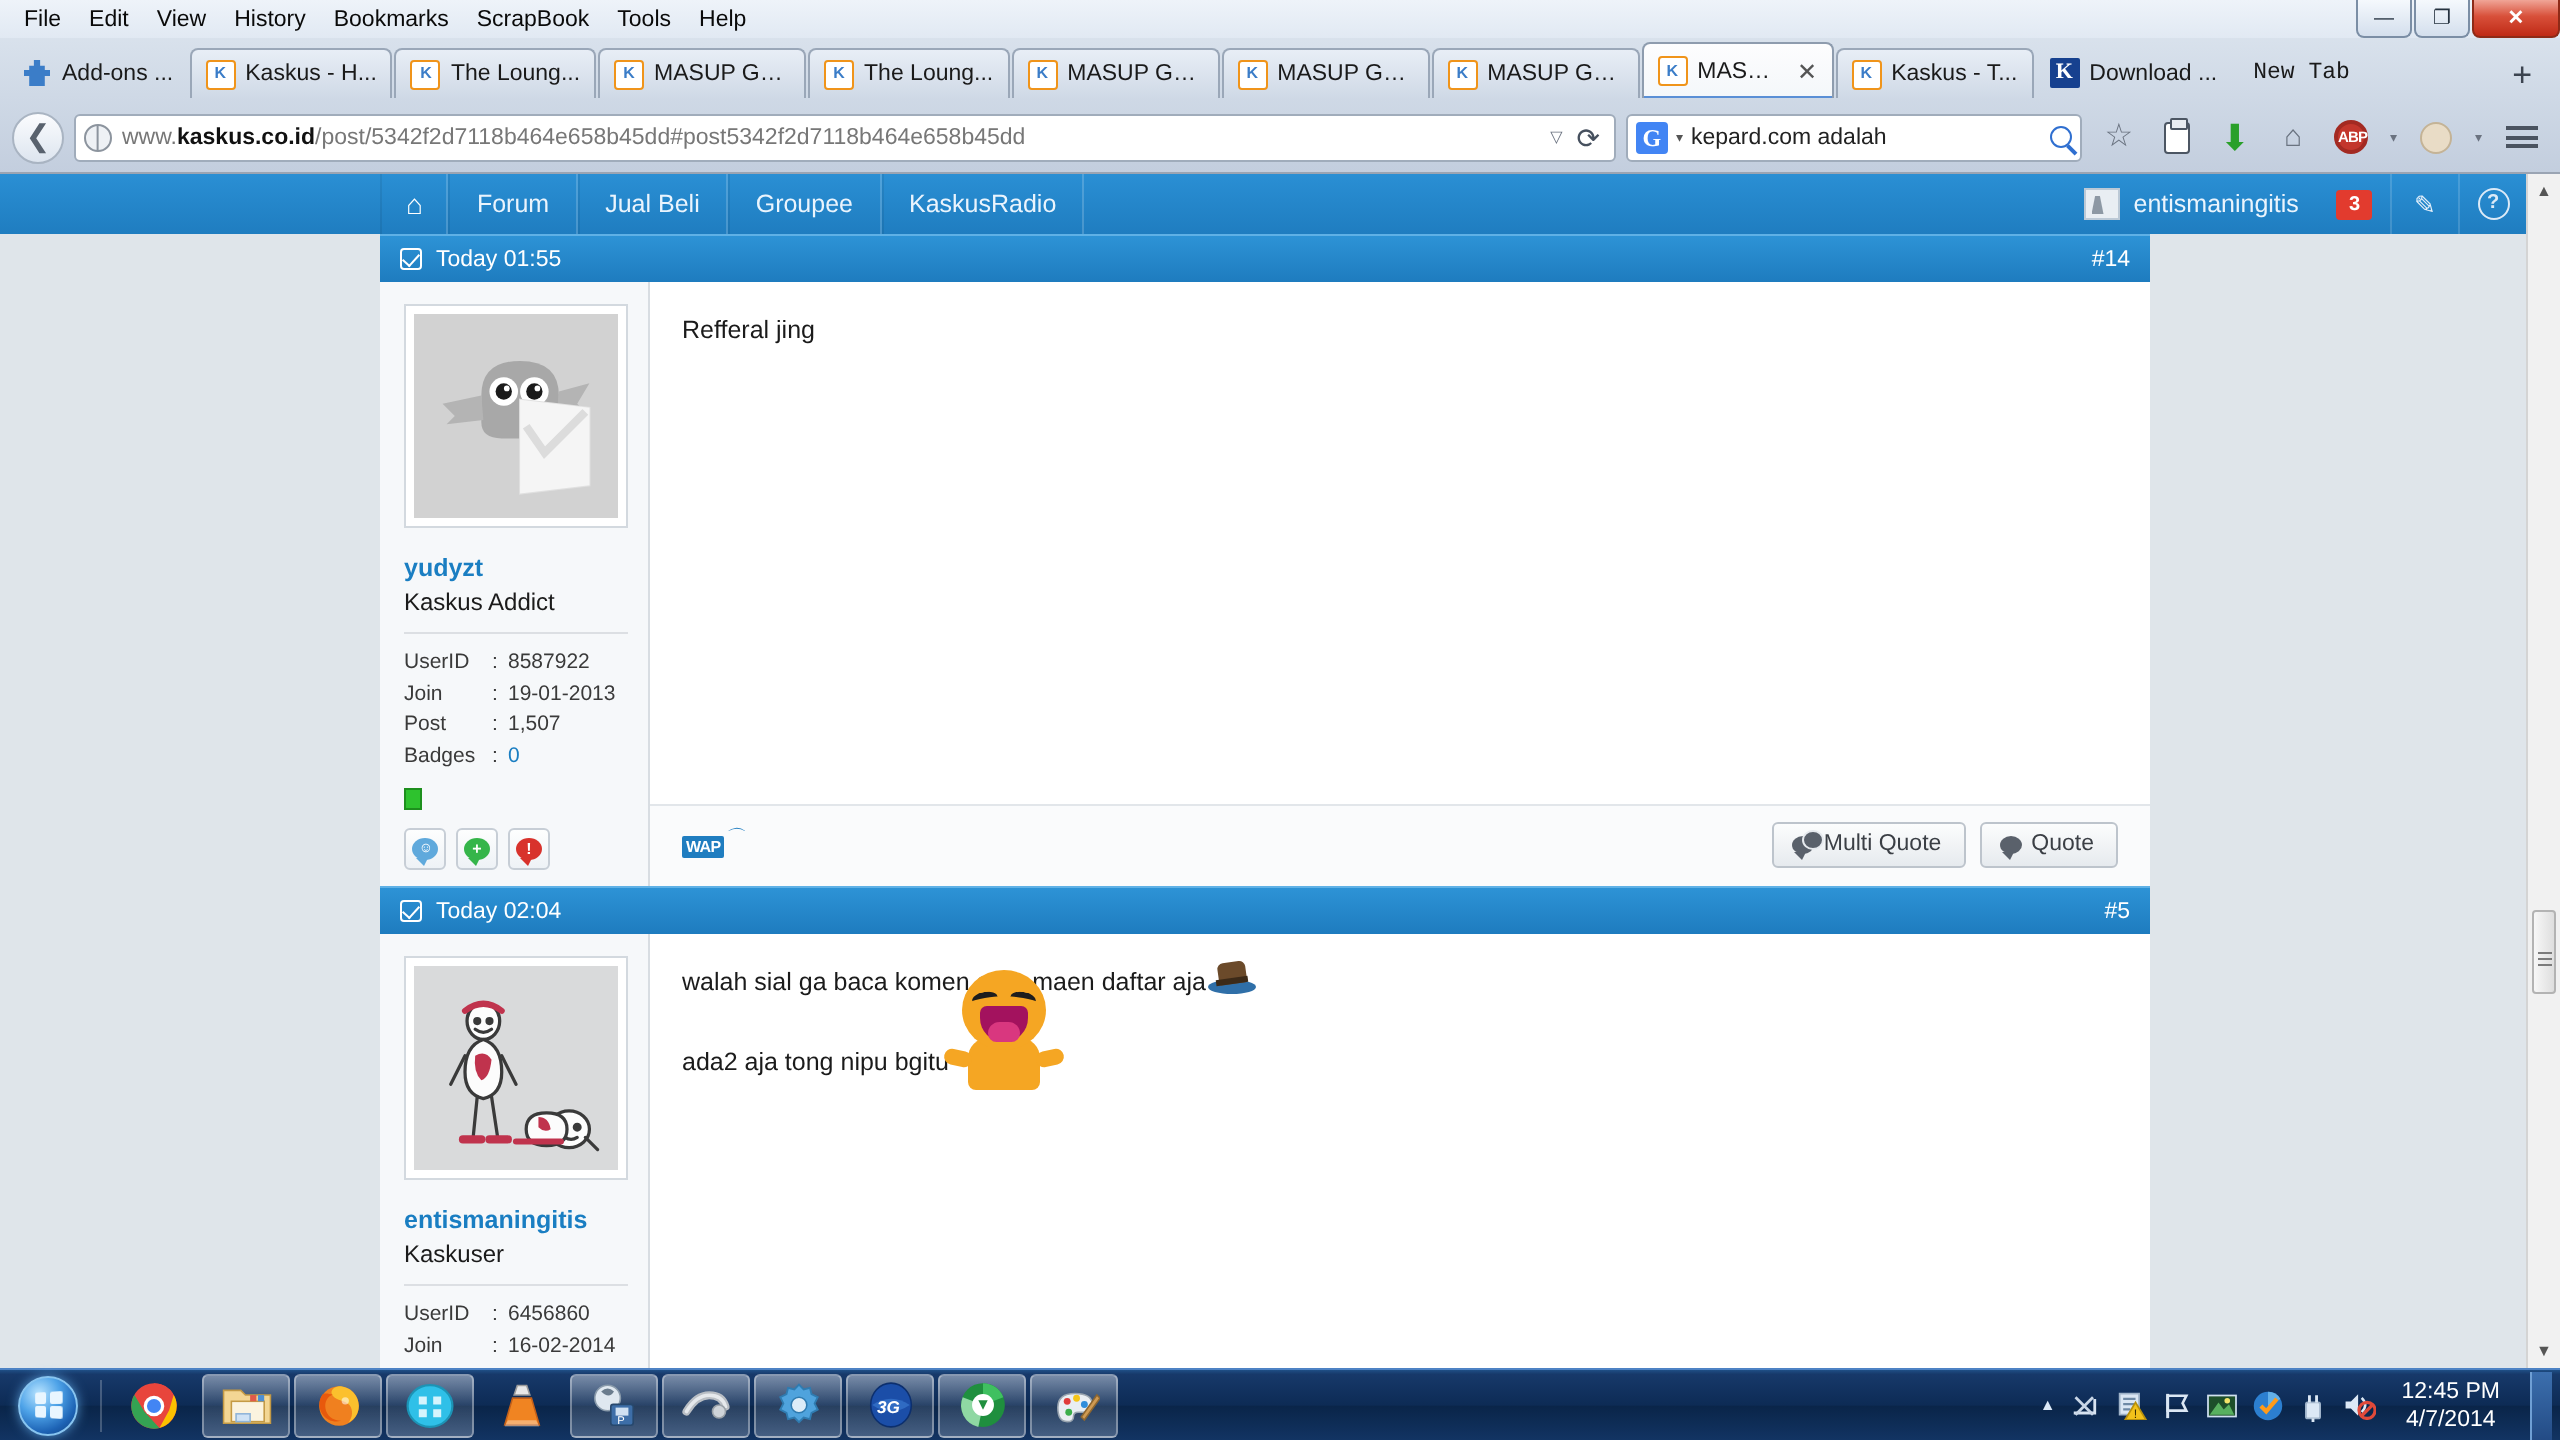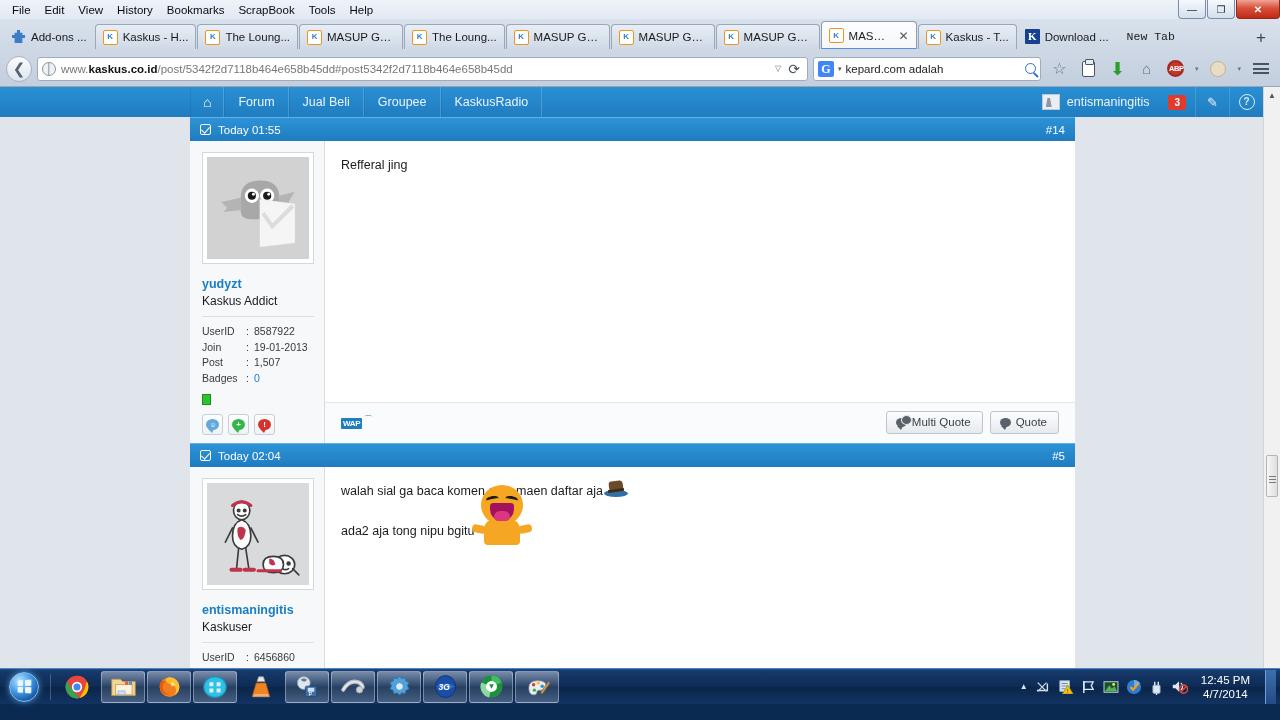--- a/index.html
+++ b/index.html
@@ -397,21 +397,21 @@
     position: absolute; top: 30px; left: 0; width: 190px; bottom: 0;
     background: #dfe5ea;
   }
   .page-gutter-r {
     position: absolute; top: 30px; left: 1075px; right: 17px; bottom: 0;
     background: #dfe5ea;
   }
 
   
   .taskbar {
-    position: absolute; left: 0; bottom: 16px; width: 1280px; height: 36px;
+    position: absolute; left: 0; bottom: 0; width: 1280px; height: 36px;
     background: linear-gradient(to bottom,#1f4f86 0%,#17396a 6%,#0d2b55 50%,#0a2549 52%,#123463 100%);
     border-top: 1px solid #4d82c4;
     display: flex; align-items: center;
   }
   .startorb {
     width: 48px; height: 34px; display: flex; align-items: center; justify-content: center;
     flex: 0 0 48px;
   }
   .orb {
     width: 30px; height: 30px; border-radius: 50%;

